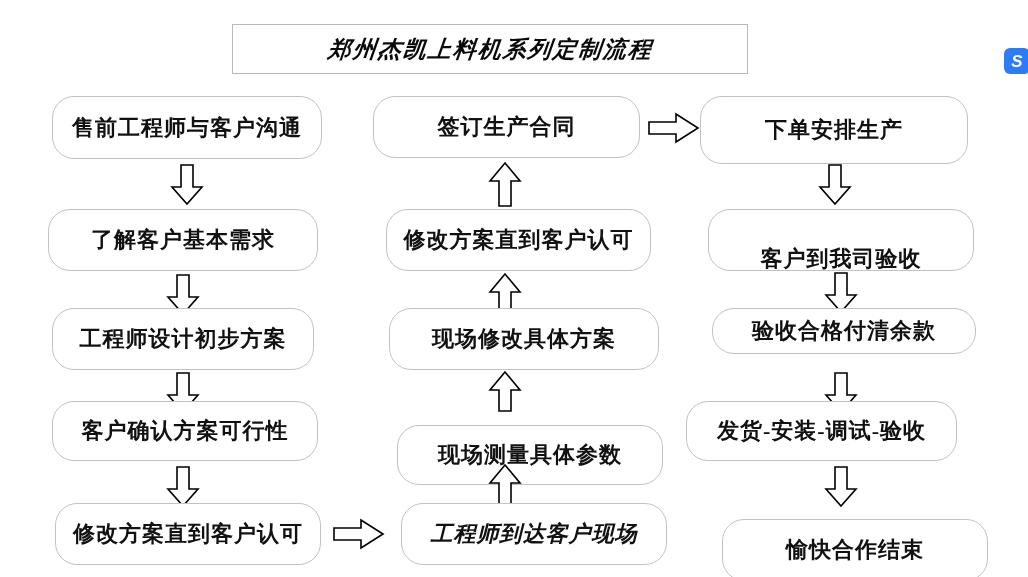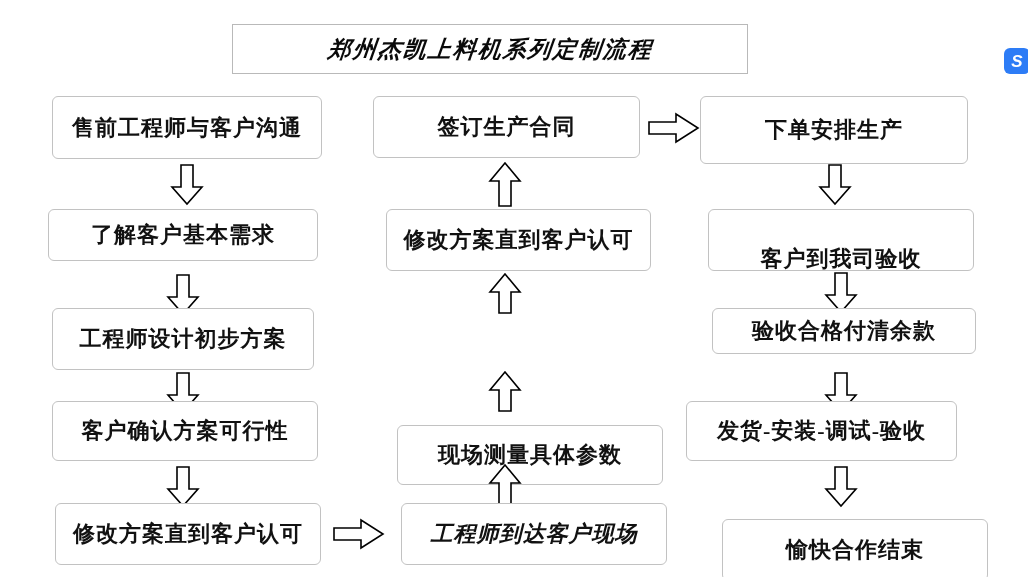--- a/index.html
+++ b/index.html
@@ -46,21 +46,21 @@
     color: #0a0a0a;
     white-space: nowrap;
     transform: skewX(-6deg);
   }
 
   
   .node {
     position: absolute;
     box-sizing: border-box;
     border: 1px solid #c2c2c2;
-    border-radius: 6px;
+    border-radius: 22px;
     background: #ffffff;
     display: flex;
     align-items: center;
     justify-content: center;
   }
   .node-label {
     font-family: "Liberation Serif", "DejaVu Serif", serif;
     font-size: 22px;
     font-weight: bold;
     color: #111111;
@@ -114,21 +114,21 @@
   <div class="node" style="left:52px; top:96px; width:270px; height:63px;">
     <span class="node-label">售前工程师与客户沟通</span>
   </div>
 
   <div class="arrow" style="left:168px; top:164px;">
     <svg width="38" height="42" viewBox="0 0 38 42">
       <path d="M13 1 L25 1 L25 23 L34 23 L19 40 L4 23 L13 23 Z" fill="#ffffff" stroke="#000000" stroke-width="1.6" stroke-linejoin="miter"></path>
     </svg>
   </div>
 
-  <div class="node" style="left:48px; top:209px; width:270px; height:52px;">
+  <div class="node" style="left:48px; top:209px; width:270px; height:62px;">
     <span class="node-label">了解客户基本需求</span>
   </div>
 
   <div class="arrow" style="left:164px; top:274px;">
     <svg width="38" height="42" viewBox="0 0 38 42">
       <path d="M13 1 L25 1 L25 23 L34 23 L19 40 L4 23 L13 23 Z" fill="#ffffff" stroke="#000000" stroke-width="1.6" stroke-linejoin="miter"></path>
     </svg>
   </div>
 
   <div class="node" style="left:52px; top:308px; width:262px; height:62px;">
@@ -168,20 +168,23 @@
   <div class="node" style="left:386px; top:209px; width:265px; height:62px;">
     <span class="node-label">修改方案直到客户认可</span>
   </div>
 
   <div class="arrow" style="left:486px; top:272px;">
     <svg width="38" height="44" viewBox="0 0 38 44">
       <path d="M19 2 L34 20 L25 20 L25 41 L13 41 L13 20 L4 20 Z" fill="#ffffff" stroke="#000000" stroke-width="1.6" stroke-linejoin="miter"></path>
     </svg>
   </div>
 
+  <div class="node" style="left:389px; top:308px; width:270px; height:62px;">
+    <span class="node-label">现场修改具体方案</span>
+  </div>
 
   <div class="arrow" style="left:486px; top:370px;">
     <svg width="38" height="44" viewBox="0 0 38 44">
       <path d="M19 2 L34 20 L25 20 L25 41 L13 41 L13 20 L4 20 Z" fill="#ffffff" stroke="#000000" stroke-width="1.6" stroke-linejoin="miter"></path>
     </svg>
   </div>
 
   <div class="node" style="left:397px; top:401px; width:266px; height:60px;margin-top:24px;">
     <span class="node-label">现场测量具体参数</span>
   </div>

